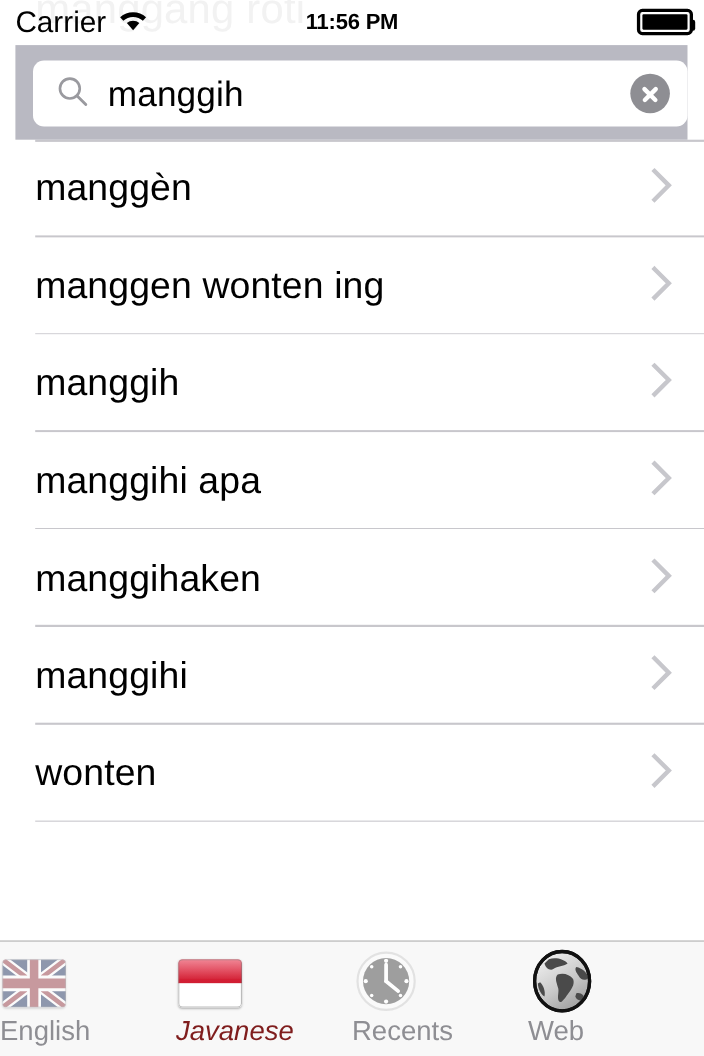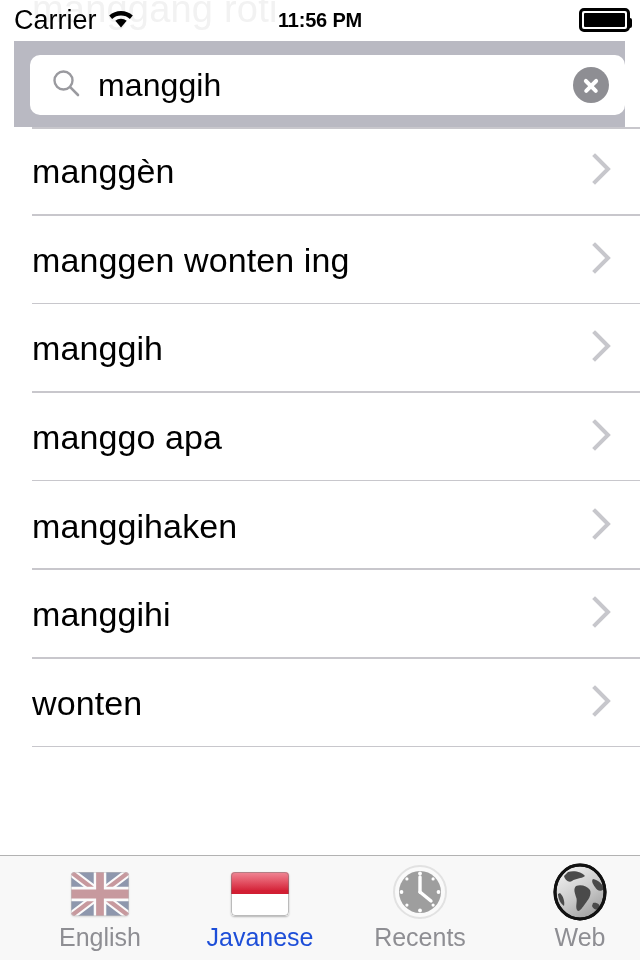--- a/index.html
+++ b/index.html
@@ -225,40 +225,39 @@
     background: #f8f8f8;
     border-top: 1.5px solid #b2b2b2;
     box-sizing: border-box;
     display: flex;
     z-index: 7;
   }
   .tab-item {
     flex: 1 1 0;
     display: flex;
     flex-direction: column;
-    align-items: center;
+    align-items: flex-start;
     justify-content: flex-start;
     padding-top: 9px;
     position: relative;
-    padding-left: 40px;
   }
   .tab-icon-wrap {
     width: 62px;
     height: 58px;
     display: flex;
     align-items: center;
     justify-content: center;
   }
   .tab-label {
     margin-top: 2px;
     font-size: 25px;
     color: #8e8e93;
     line-height: 1;
   }
-  .tab-item.active .tab-label { color: #1d4ed8; }
+  .tab-item.active .tab-label { color: #7f1d1d; font-style: italic; }
 
   
   .flag {
     width: 58px;
     height: 44px;
     border-radius: 4px;
     position: relative;
     overflow: hidden;
     box-shadow: 0 1px 2px rgba(0,0,0,0.28);
   }
@@ -346,21 +345,21 @@
     <div class="result-row">
       <span class="result-label">manggih</span>
       <span class="chevron">
         <svg width="22" height="36" viewBox="0 0 22 36">
             <polyline points="4,5 17,18 4,31" fill="none" stroke="#c7c7cc" stroke-width="4" stroke-linecap="square"></polyline>
           </svg>
       </span>
     </div>
 
     <div class="result-row">
-      <span class="result-label">manggo apa</span>
+      <span class="result-label">manggihi apa</span>
       <span class="chevron">
         <svg width="22" height="36" viewBox="0 0 22 36">
             <polyline points="4,5 17,18 4,31" fill="none" stroke="#c7c7cc" stroke-width="4" stroke-linecap="square"></polyline>
           </svg>
       </span>
     </div>
 
     <div class="result-row">
       <span class="result-label">manggihaken</span>
       <span class="chevron">

